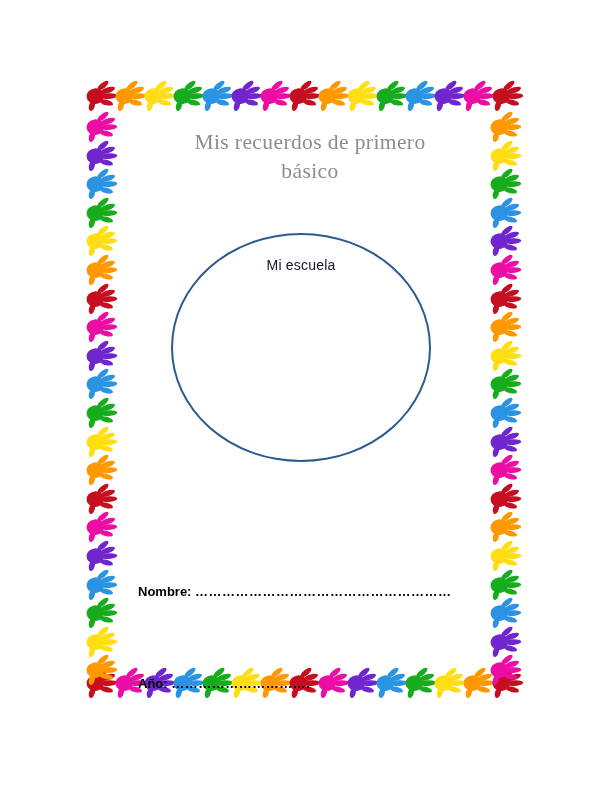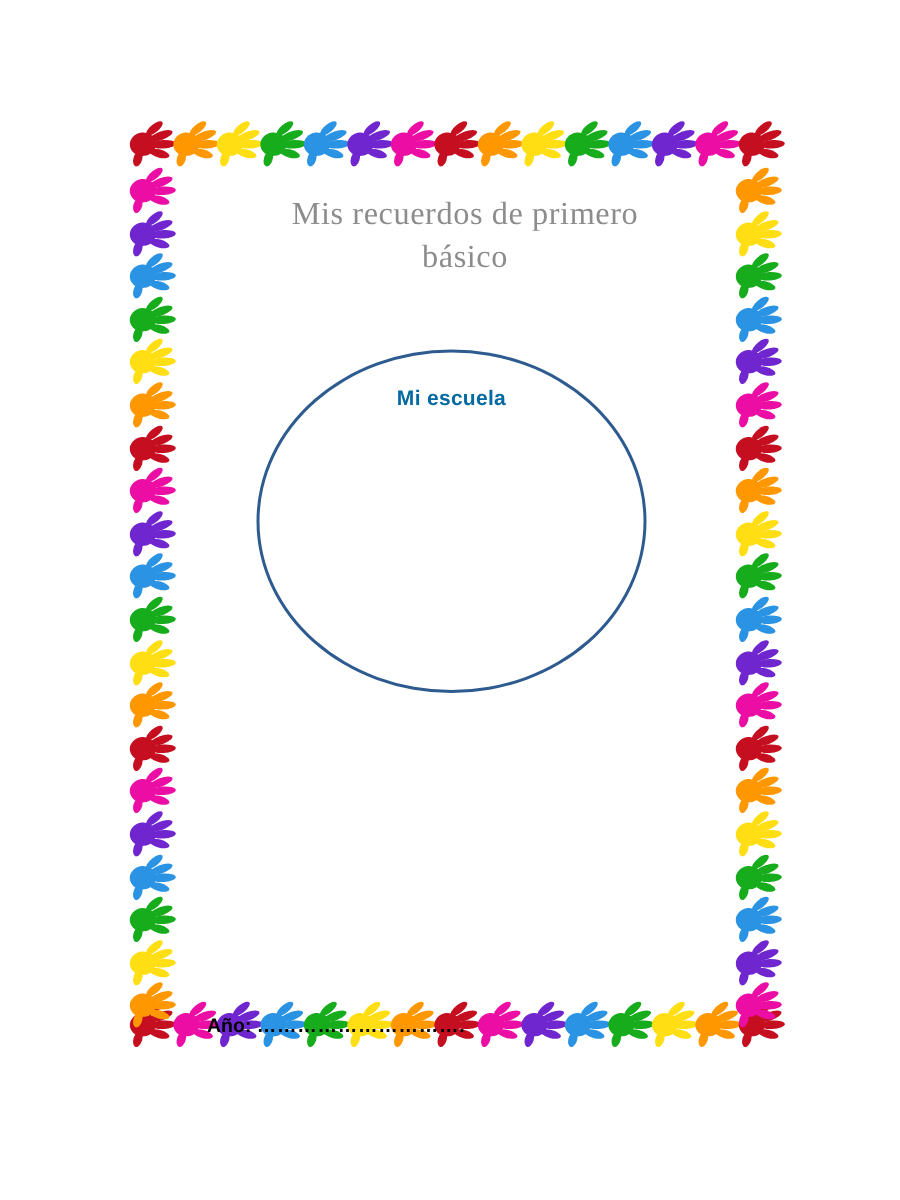--- a/index.html
+++ b/index.html
@@ -44,22 +44,22 @@
     height:229px;
     border:2.5px solid #2E5B8F;
     border-radius:50%;
     box-sizing:border-box;
     text-align:center;
   }
   .circle .circle-label{
     display:inline-block;
     margin-top:22px;
     font-size:14px;
-    font-weight:bold;
-    color:#0369a1;
+    font-weight:normal;
+    color:#0f172a;
     letter-spacing:0.2px;
   }
   
   .field{
     position:absolute;
     left:138px;
     font-size:13px;
     font-weight:bold;
     color:#000000;
     white-space:nowrap;
@@ -917,19 +917,23 @@
     </div>
 
   <h1 class="title" style="color: rgb(140, 140, 140);"><span>Mis recuerdos de primero</span><br>
     <span>básico</span>
   </h1>
 
   <div class="circle" style="border-color: rgb(46, 91, 143);">
     <span class="circle-label">Mi escuela</span>
   </div>
 
+  <div class="field field-name">
+    <span>Nombre:</span>
+    <span class="dots">…………………………………………………</span>
+  </div>
 
   <div class="field field-year">
     <span>Año:</span>
     <span class="dots">………………………….</span>
   </div>
 
 </div>
 
 </body></html>

